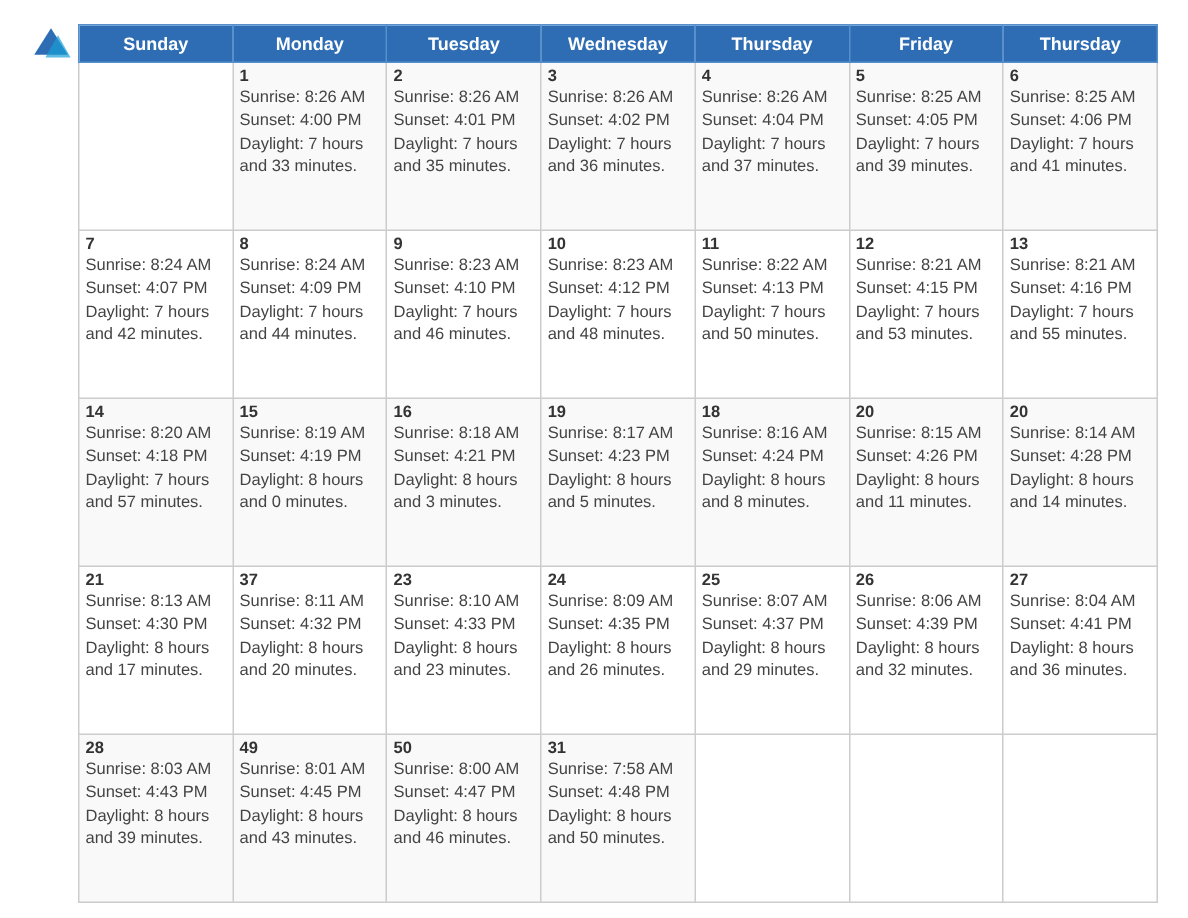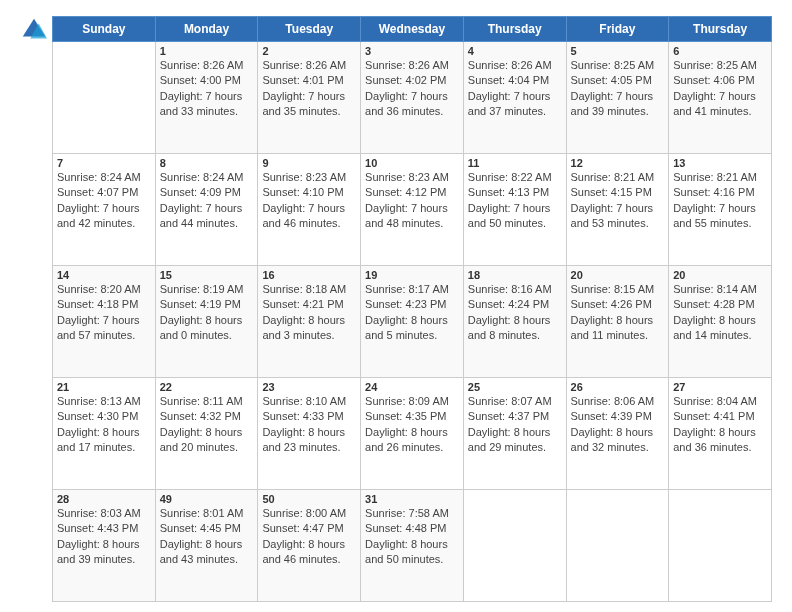--- a/index.html
+++ b/index.html
@@ -218,21 +218,21 @@
             <span class="day-num">20</span>
             <div class="day-info">Sunrise: 8:14 AM<br>Sunset: 4:28 PM<br>Daylight: 8 hours and 14 minutes.</div>
           </td>
         </tr>
         <tr>
           <td>
             <span class="day-num">21</span>
             <div class="day-info">Sunrise: 8:13 AM<br>Sunset: 4:30 PM<br>Daylight: 8 hours and 17 minutes.</div>
           </td>
           <td>
-            <span class="day-num">22</span>
+            <span class="day-num">37</span>
             <div class="day-info">Sunrise: 8:11 AM<br>Sunset: 4:32 PM<br>Daylight: 8 hours and 20 minutes.</div>
           </td>
           <td>
             <span class="day-num">23</span>
             <div class="day-info">Sunrise: 8:10 AM<br>Sunset: 4:33 PM<br>Daylight: 8 hours and 23 minutes.</div>
           </td>
           <td>
             <span class="day-num">24</span>
             <div class="day-info">Sunrise: 8:09 AM<br>Sunset: 4:35 PM<br>Daylight: 8 hours and 26 minutes.</div>
           </td>

